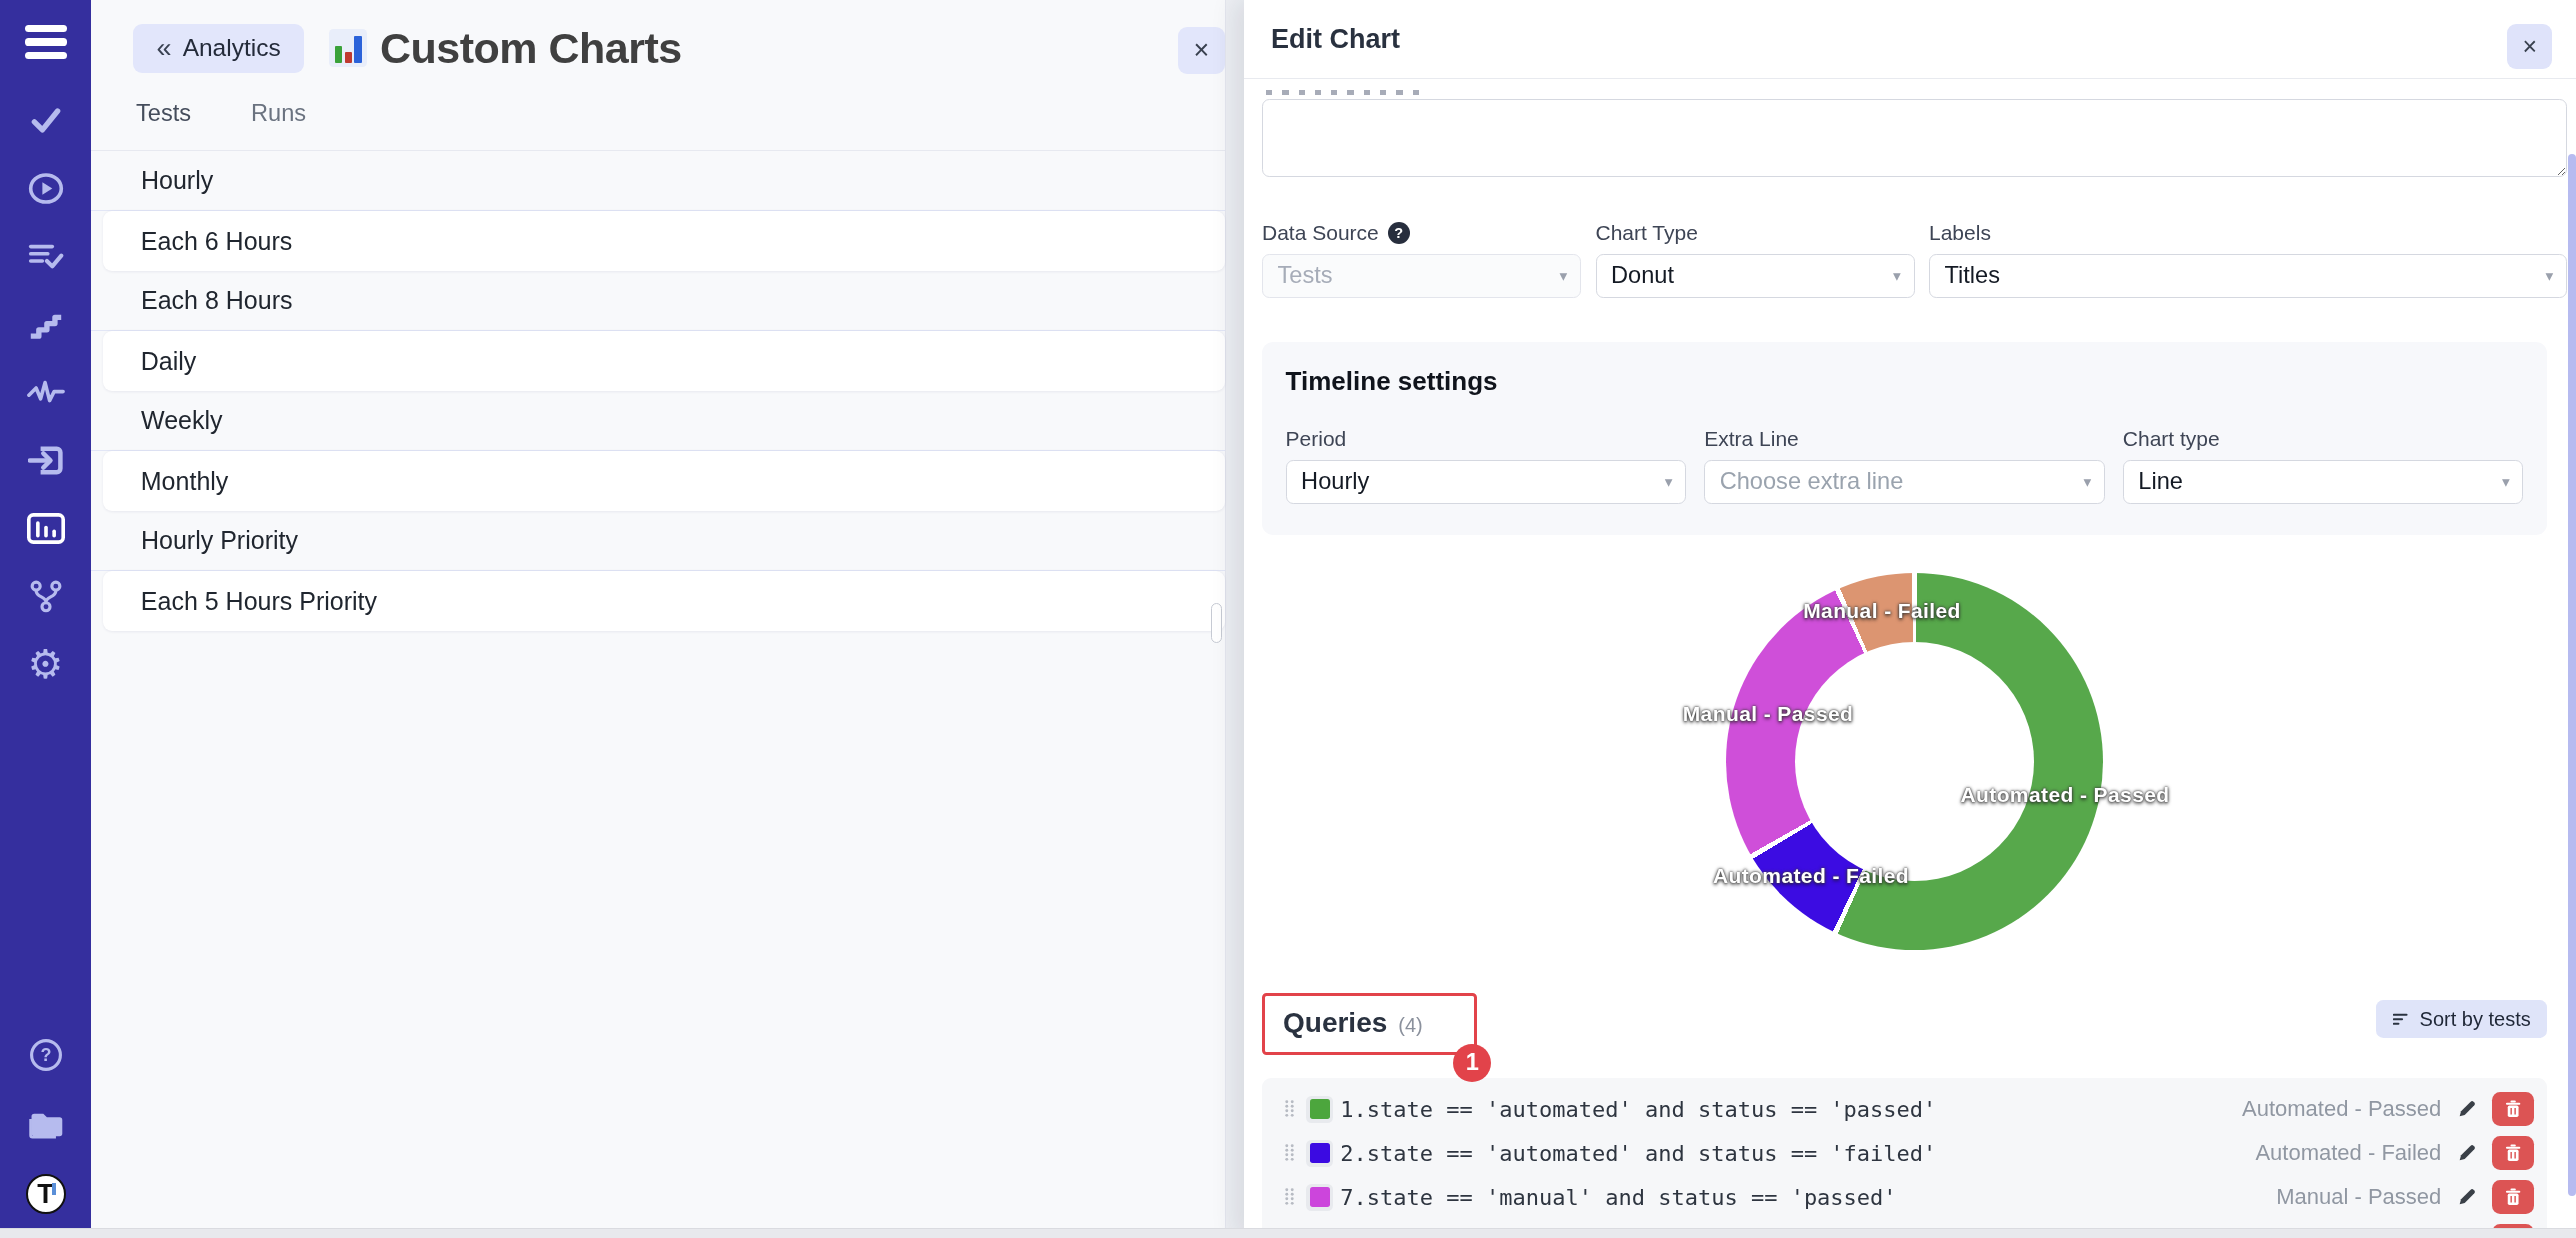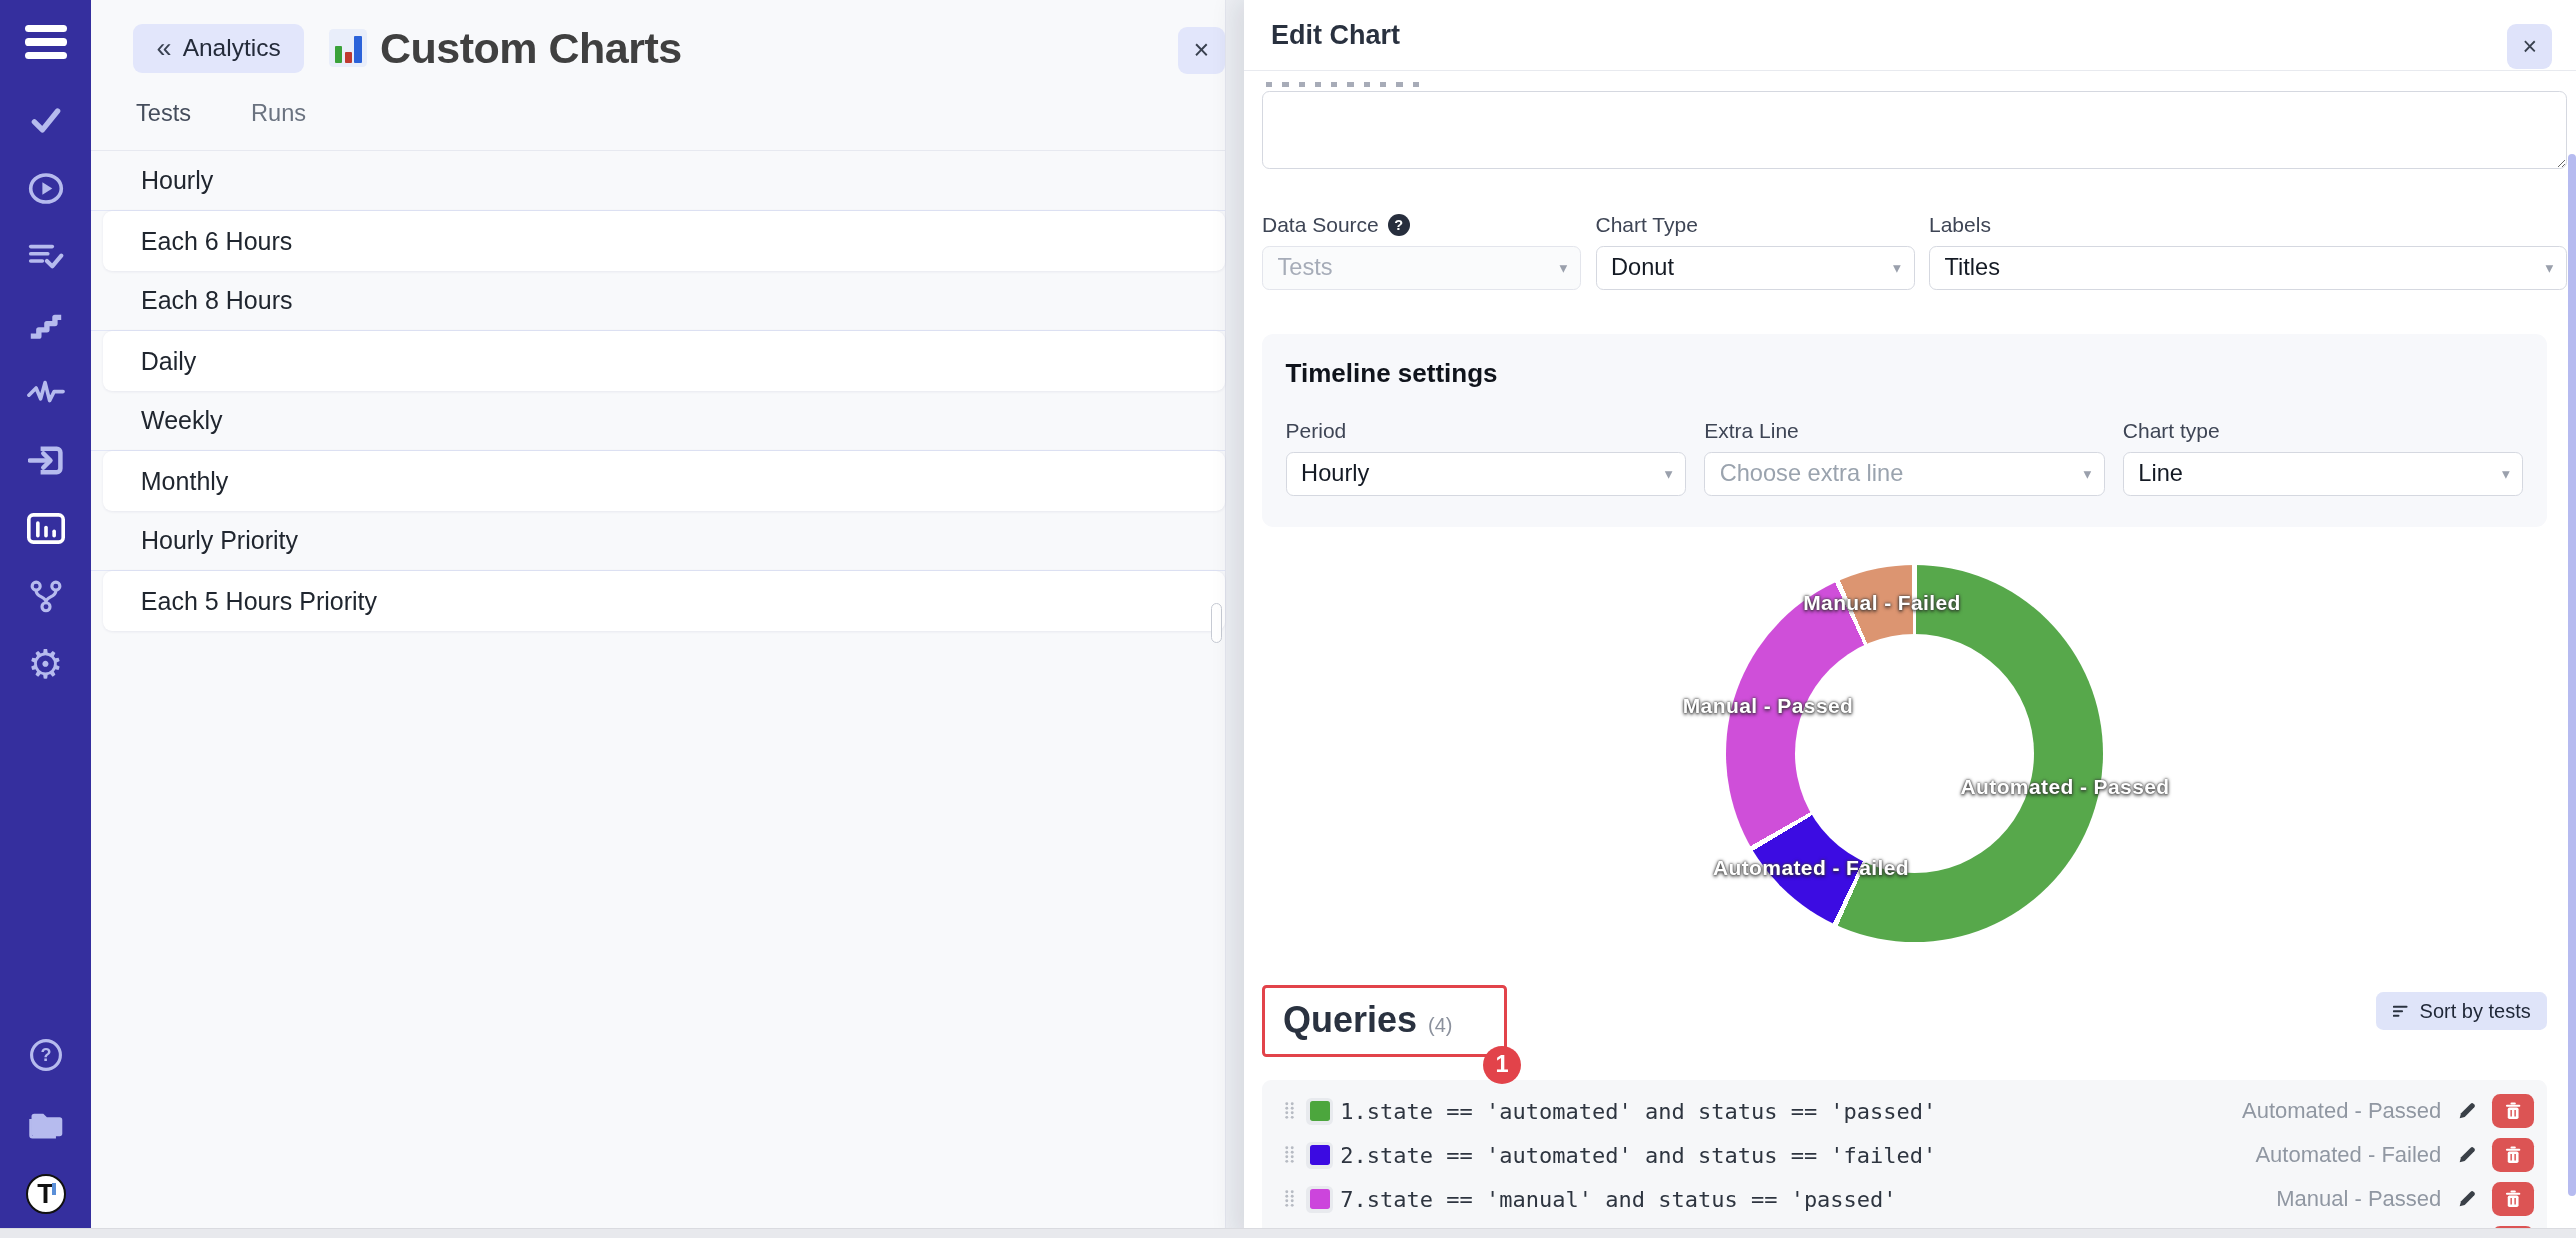--- a/index.html
+++ b/index.html
@@ -64,21 +64,21 @@
     box-shadow:0 0.9px 2.7px rgba(25,35,80,0.07); padding-left:38px;
   }
   .panel-scroll { position:absolute; right:2.7px; top:603px; width:11px; height:40px; border-radius:6.3px; background:#ffffff; border:1.8px solid #c6cad3; cursor:pointer; }
 
   
   .drawer {
     position:absolute; left:1244px; top:0; width:1332px; height:1238px; background:#ffffff;
     box-shadow:-9px 0 23.6px rgba(20,25,60,0.10); z-index:20;
     display:flex; flex-direction:column;
   }
-  .drawer-header { height:71px; flex:0 0 auto; display:flex; align-items:center; padding:0 22px 0 27px; border-bottom:0.9px solid #e8eaef; position:relative; }
+  .drawer-header { height:79px; flex:0 0 auto; display:flex; align-items:center; padding:0 22px 0 27px; border-bottom:0.9px solid #e8eaef; position:relative; }
   .drawer-title { font-size:27px; color:#29313f; }
   .drawer-close {
     position:absolute; right:23.6px; top:23.6px; width:45px; height:45px; border-radius:9px;
     background:#dfe3fa; border:none; font-size:25px; color:#39414f; cursor:pointer; font-family:inherit;
   }
   .drawer-body { padding:11px 9px 0 18px; position:relative; flex:1 1 auto; }
   .clipped-label {
     width:154px; height:5.4px; margin:0 0 3.6px 3.6px; opacity:.75;
     background:repeating-linear-gradient(90deg,#8a90a0 0 6.3px, transparent 6.3px 16.3px);
   }
@@ -109,21 +109,21 @@
     position:absolute; transform:translate(-50%,-50%); white-space:nowrap;
     color:#ffffff; font-size:21px; font-weight:700; letter-spacing:0.4px;
     text-shadow:0 0 3.6px rgba(70,70,70,.95), 0 1.8px 3.6px rgba(0,0,0,.55), 0 0 1.8px rgba(60,60,60,.9);
     pointer-events:none;
   }
 
   
   .queries-head { display:flex; align-items:flex-start; justify-content:space-between; margin-top:23.6px; width:1305px; }
   .annot-wrap { position:relative; display:inline-block; }
   .annot-box { border:3.6px solid #e2434a; border-radius:4.5px; padding:11px 51px 12.7px 18px; display:flex; align-items:baseline; gap:11px; background:transparent; }
-  .q-title { font-size:36px; font-weight:700; color:#2a3240; }
+  .q-title { font-size:28px; font-weight:700; color:#2a3240; }
   .q-count { font-size:20px; color:#8b919d; }
   .annot-badge {
     position:absolute; right:-14.5px; bottom:-27px; width:38px; height:38px; border-radius:50%;
     background:#e2434a; color:#fff; font-size:23.6px; font-weight:700;
     display:flex; align-items:center; justify-content:center; z-index:2;
   }
   .sort-btn {
     display:flex; align-items:center; gap:9px; height:38px; padding:0 16.3px; margin-top:7.3px; margin-right:20px;
     background:#dfe4f9; border:none; border-radius:7.3px; font-size:20px; color:#1f2737; cursor:pointer; font-family:inherit;
   }

